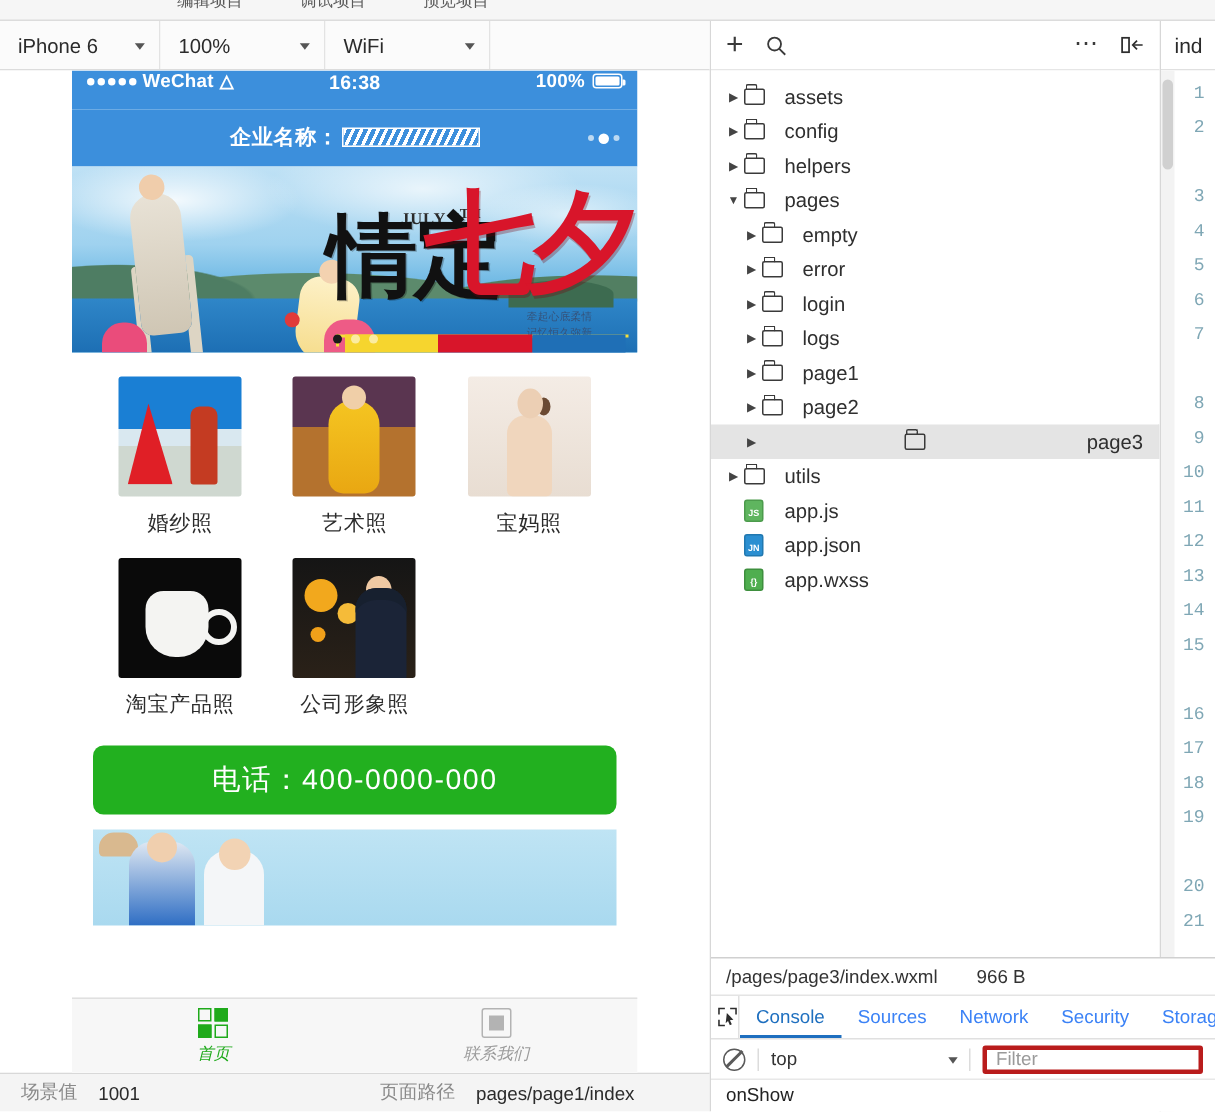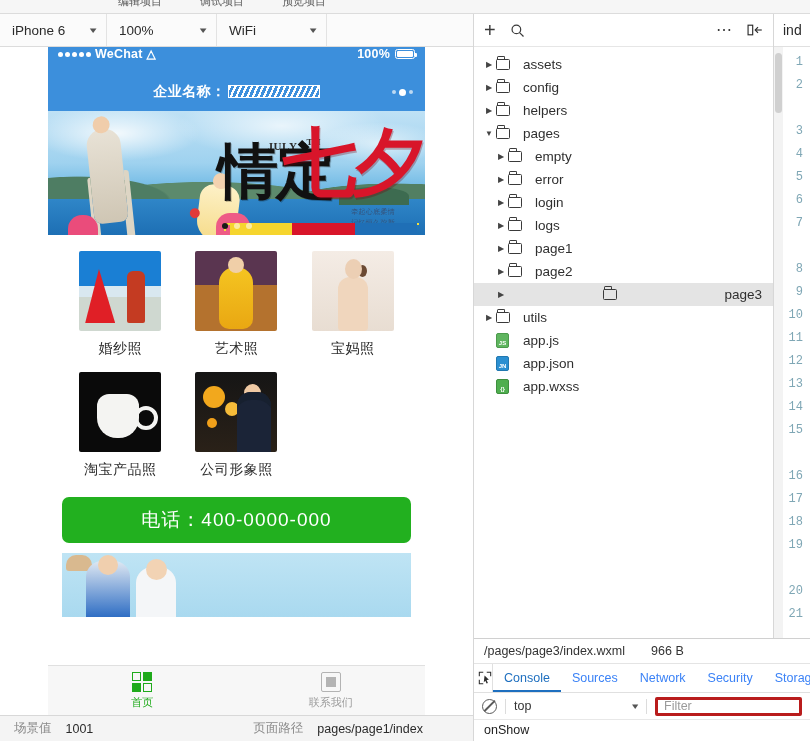--- a/index.html
+++ b/index.html
@@ -189,21 +189,21 @@
   .photo2 .p-a i { position:absolute; left:12px; top:-6px; width:20px; height:20px;
      border-radius:50%; background:#f0cfae; }
   .photo2 .p-b { position:absolute; left:74px; top:14px; width:40px; height:50px;
      background:#f4f6f8; border-radius:16px 16px 0 0; }
   .photo2 .p-b i { position:absolute; left:10px; top:-8px; width:21px; height:21px;
      border-radius:50%; background:#f2d3b4; }
   .photo2 .p-c { position:absolute; left:4px; top:2px; width:26px; height:16px;
      background:#d9b98f; border-radius:10px 10px 3px 3px; }
 
   .tabbar { position:absolute; left:0; right:0; bottom:0; height:50px; background:#f7f7f7;
-     border-top:1px solid #e0e0e0; display:flex; }
+     border-top:1px solid #e0e0e0; display:flex;font-style:italic; }
   .tab { flex:1; display:flex; flex-direction:column; align-items:center; justify-content:center;
      gap:3px; cursor:pointer; }
   .tab .lbl { font-size:11px; }
   .tab.active .lbl { color:#1faa1b; }
   .tab.idle .lbl { color:#9b9b9b;text-align:center; }
   .ico-grid { width:20px; height:20px; display:grid; grid-template-columns:1fr 1fr;
      grid-template-rows:1fr 1fr; gap:2px; }
   .ico-grid span { border:1.6px solid #1faa1b; }
   .ico-grid span.fill { background:#1faa1b; }
   .ico-chip { width:20px; height:20px; border:1.6px solid #b3b3b3; border-radius:2px;
@@ -327,20 +327,21 @@
               <span class="dots5">
                   <i></i>
                   <i></i>
                   <i></i>
                   <i></i>
                   <i></i>
                 </span>
               <span>WeChat</span>
               <span class="wifi-ico">△</span>
             </span>
+            <span class="time">16:38</span>
             <span class="right">
               <span>100%</span>
               <span class="batt">
                   <i></i>
                 </span>
             </span>
           </div>
 
           <div class="wx-nav">
             <span class="title"><span>企业名称：</span><span class="hatch"></span></span>

